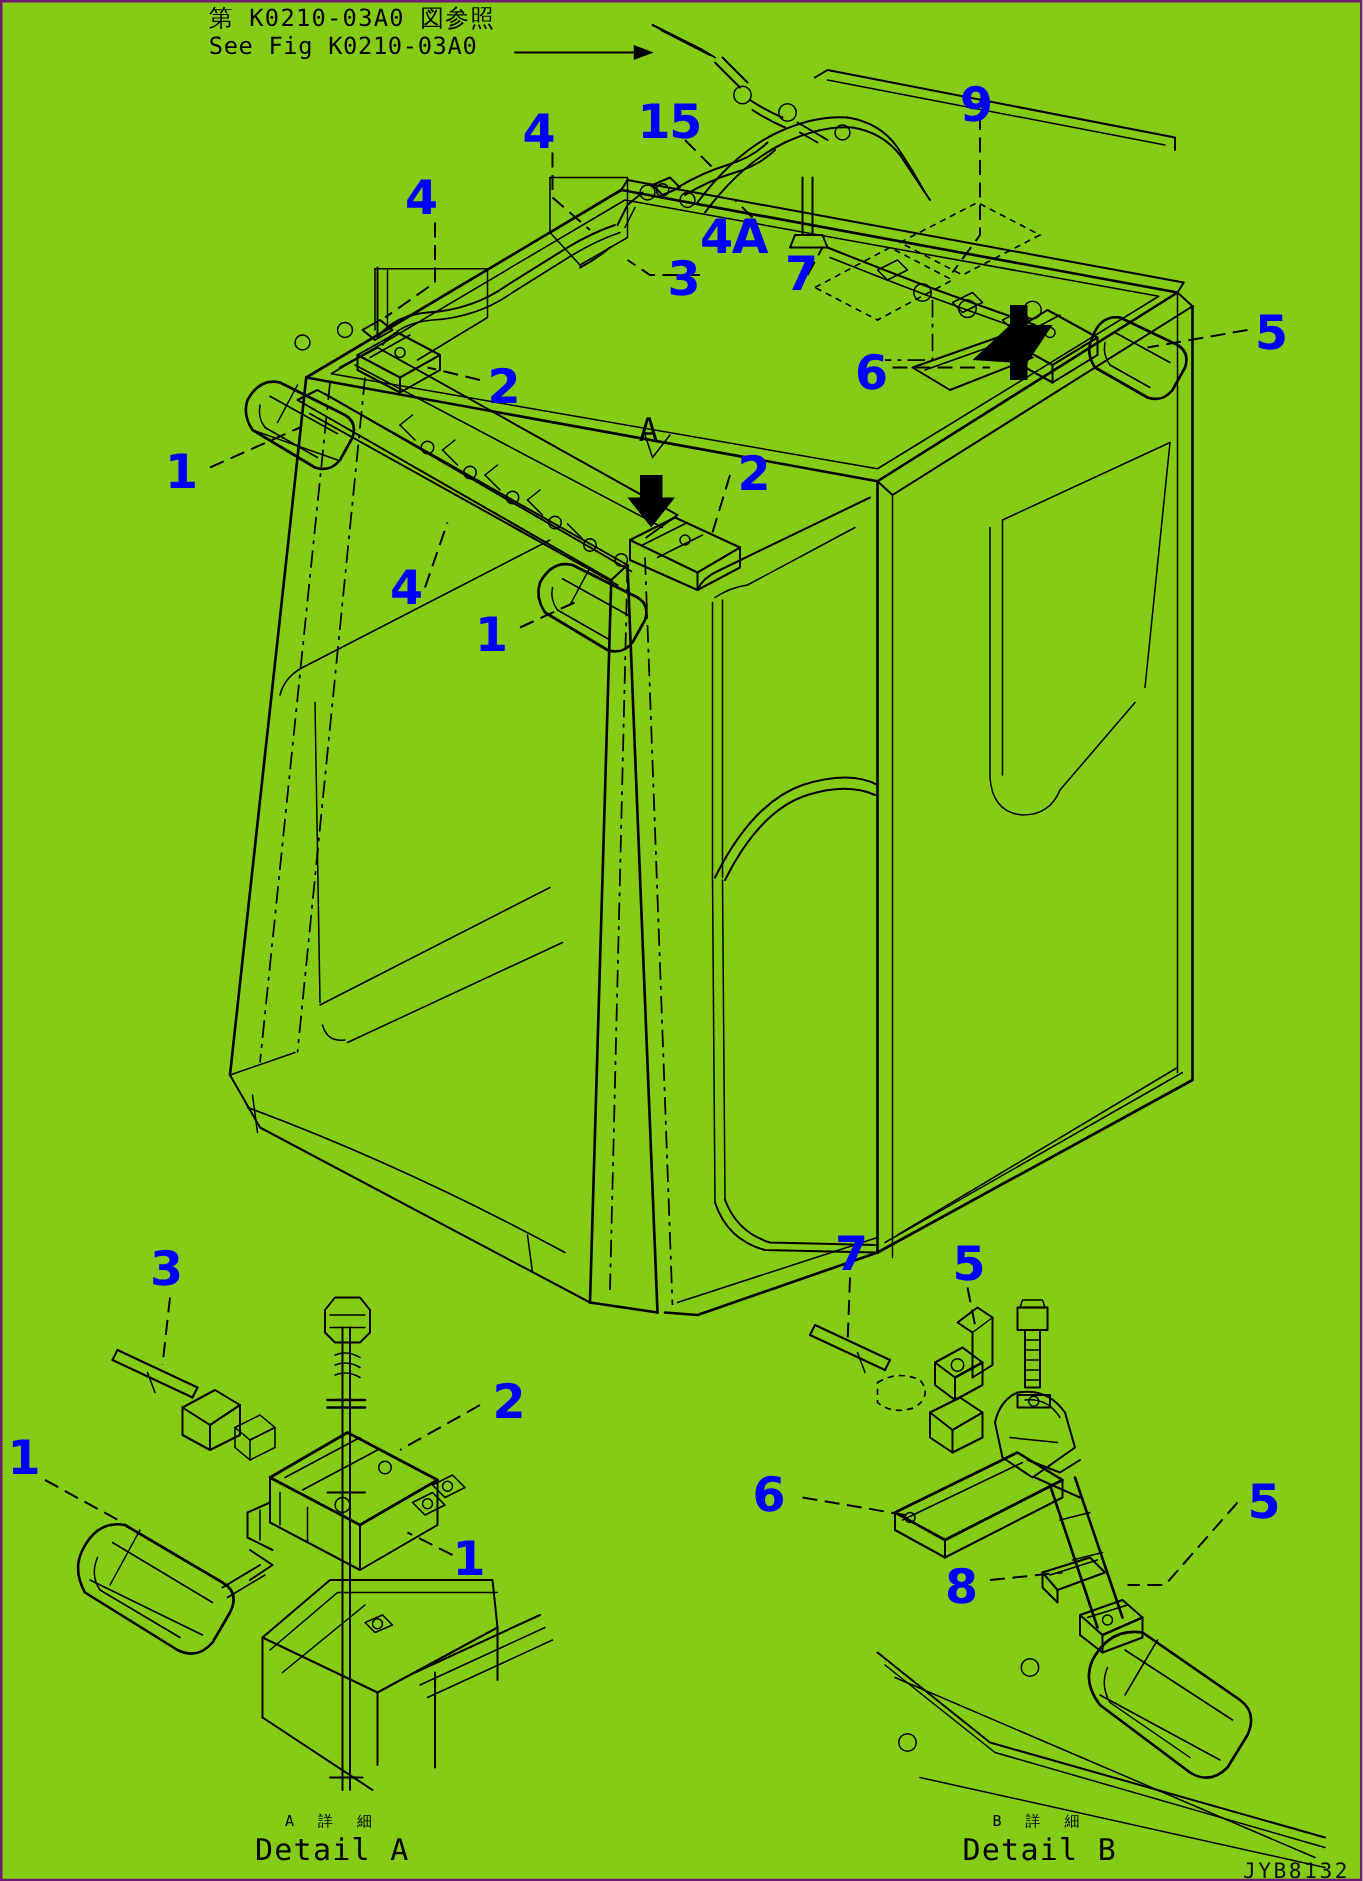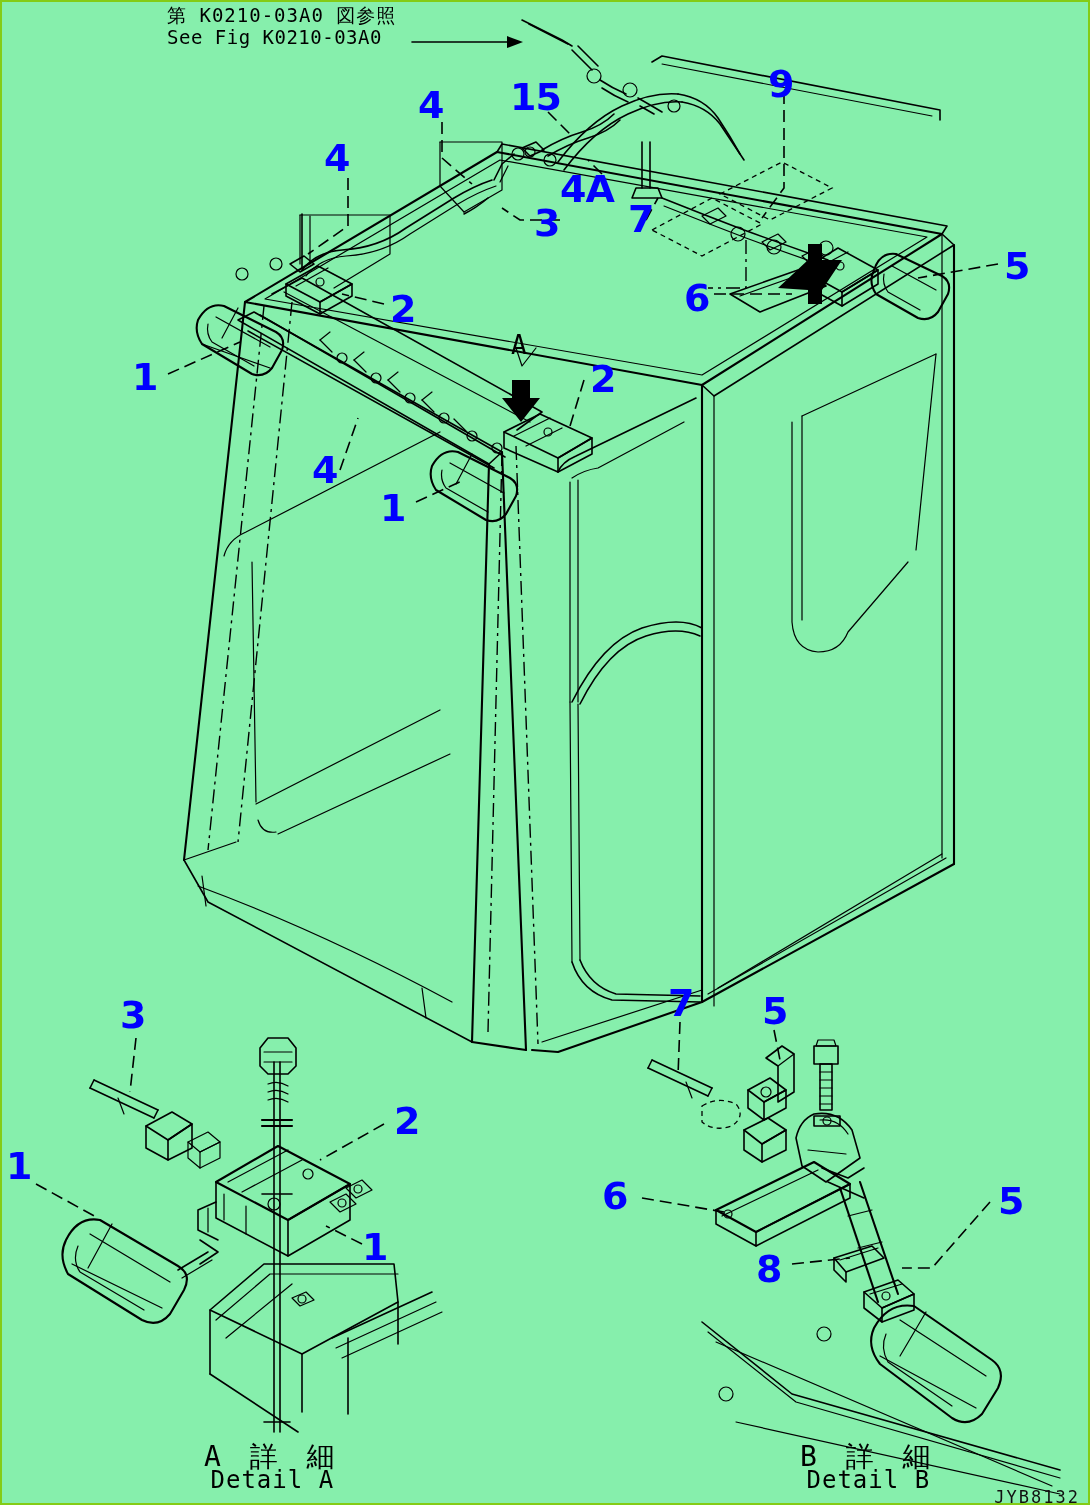--- a/index.html
+++ b/index.html
@@ -7,22 +7,22 @@
     padding: 0;
     background: #ffffff;
   }
   body {
     font-family: "DejaVu Sans", sans-serif;
   }
   #page {
     position: relative;
     width: 1090px;
     height: 1505px;
-    background: #86efac;
-    border: 2px solid #84cc16;
+    background: #84cc16;
+    border: 2px solid #701a75;
     box-sizing: border-box;
     overflow: hidden;
   }
   #drawing {
     position: absolute;
     left: 0;
     top: 0;
     width: 1090px;
     height: 1505px;
   }
@@ -54,21 +54,21 @@
   
   .detail-caption {
     position: absolute;
     font-family: "DejaVu Sans Mono", monospace;
     color: #000000;
     text-align: center;
     white-space: nowrap;
   }
   .detail-caption .jp {
     display: block;
-    font-size: 28px;
+    font-size: 12px;
     line-height: 24px;
     letter-spacing: 6px;
   }
   .detail-caption .en {
     display: block;
     font-size: 24px;
     line-height: 23px;
     letter-spacing: 1px;
   }
   
@@ -571,20 +571,20 @@
       <div class="callout" style="left: 600px; top: 1175px; color: rgb(0, 0, 255);">6</div>
       <div class="callout" style="left: 996px; top: 1180px; color: rgb(0, 0, 255);">5</div>
       <div class="callout" style="left: 754px; top: 1248px; color: rgb(0, 0, 255);">8</div>
     </div>
 
   <div class="detail-caption" style="left:202px; top:1443px;">
     <span class="jp">A 詳 細</span>
     <span class="en">Detail A</span>
   </div>
 
-  <div class="detail-caption" style="left:768px; top:1443px;margin-left:30px;">
+  <div class="detail-caption" style="left:768px; top:1443px;">
     <span class="jp">B 詳 細</span>
     <span class="en">Detail B</span>
   </div>
 
   <div class="drawing-code">JYB8132</div>
 
 </div>
 
 </body></html>

